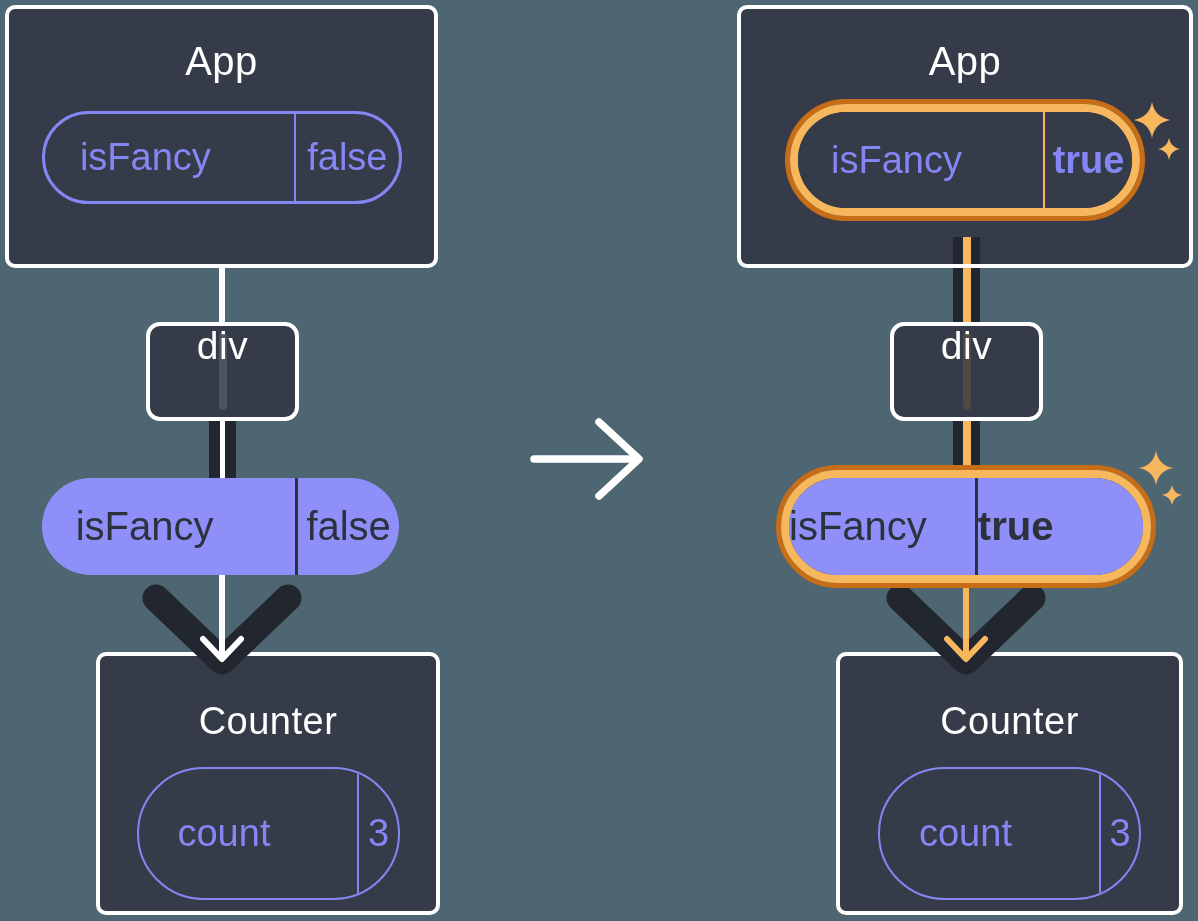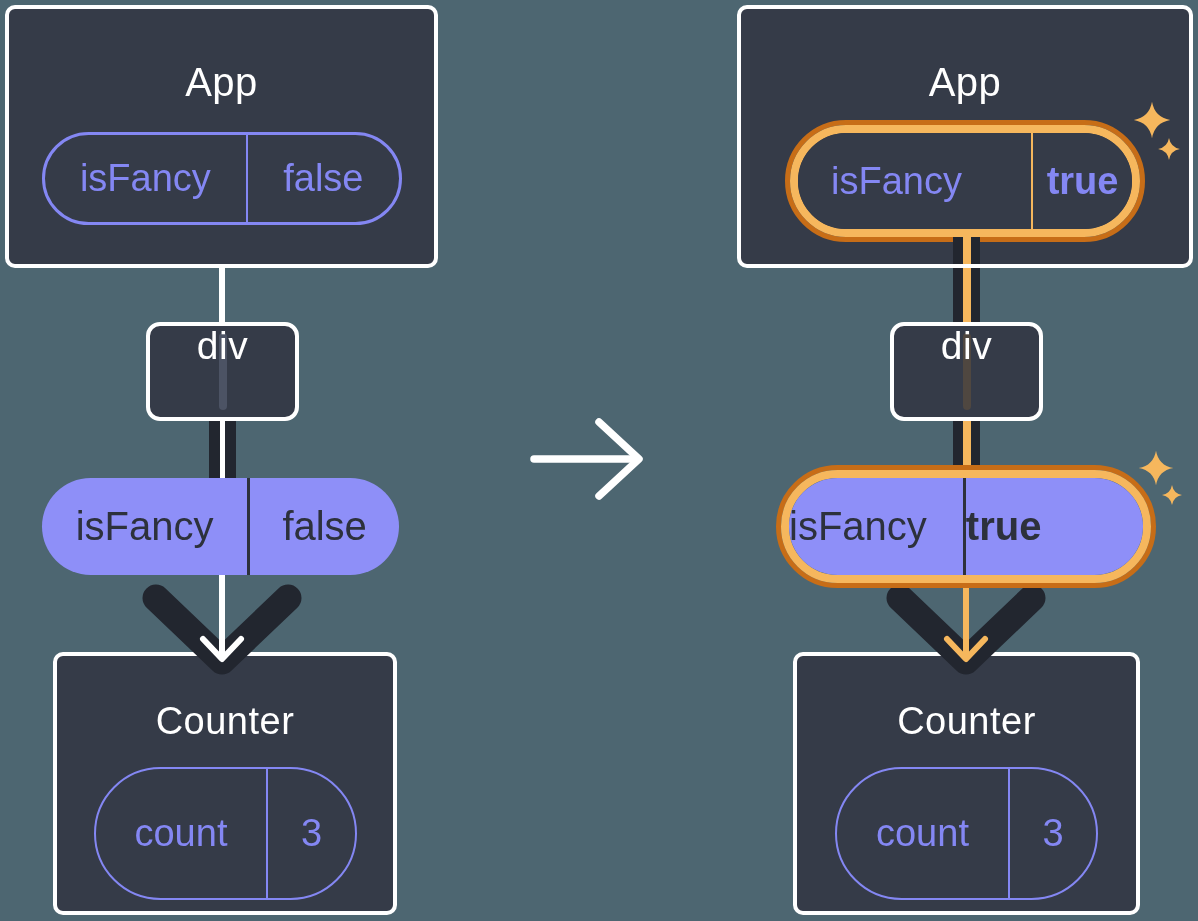--- a/index.html
+++ b/index.html
@@ -10,47 +10,47 @@
     font-family:"Liberation Sans", sans-serif;
   }
   
   .card {
     position:absolute; background:#353b48; border:4px solid #ffffff;
     border-radius:12px; display:flex; flex-direction:column; align-items:center;
     z-index:2;
   }
   .card-title { color:#ffffff; font-size:40px; font-weight:500; letter-spacing:0.5px; line-height:1; }
   .app-card    { width:433px; height:263px; border-radius:10px; }
-  .app-card .card-title { margin-top:53px;text-align:center; }
-  .counter-card{ width:344px; height:263px; border-radius:10px; }
+  .app-card .card-title { margin-top:32px;text-align:center; }
+  .counter-card{ width:344px; height:263px; border-radius:10px;margin-left:43px; }
   .counter-card .card-title { margin-top:46px; font-size:38px; }
   .div-card {
     width:153px; height:99px; border-radius:14px;
     position:absolute;
   }
   .div-card .card-title { margin-top:0; font-size:39px; position:relative; z-index:2; }
   .ghost {
     position:absolute; top:7px; bottom:7px; left:50%; width:8px; margin-left:-4px;
     border-radius:4px; z-index:1;
   }
   .ghost--blue  { background:#4c5364; }
   .ghost--brown { background:#4f4740; }
 
   
   .pill {
-    display:flex; align-items:stretch; border-radius:999px; overflow:hidden;
+    display:flex; align-items:stretch; border-radius:999px; overflow:hidden;gap:48px;
   }
   .pill-cell { display:flex; align-items:center; justify-content:center; }
   .pill--outline { border:3px solid #8487f3; color:#8487f3; }
   .pill--outline .pill-cell { font-size:38px; }
   .pill--outline .pill-val { border-left:2.5px solid #8487f3; }
   .pill--solid { background:#8e8ff8; color:#2d313c; }
   .pill--solid .pill-cell { font-size:40px; }
   .pill--solid .pill-val { border-left:3px solid #2d313c; }
-  .bold { font-weight:700;margin-left:36px; }
+  .bold { font-weight:700; }
 
   .state-pill { width:360px; height:93px; margin-top:30px; }
   .state-pill .pill-key { width:57%; }
   .state-pill .pill-val { flex:1; }
 
   .counter-pill { width:263px; height:133px; margin-top:27px; border-width:2.5px; }
   .counter-pill .pill-key { width:66%; }
   .counter-pill .pill-val { flex:1; }
 
   .prop-pill { position:absolute; width:357px; height:97px; z-index:4; }

